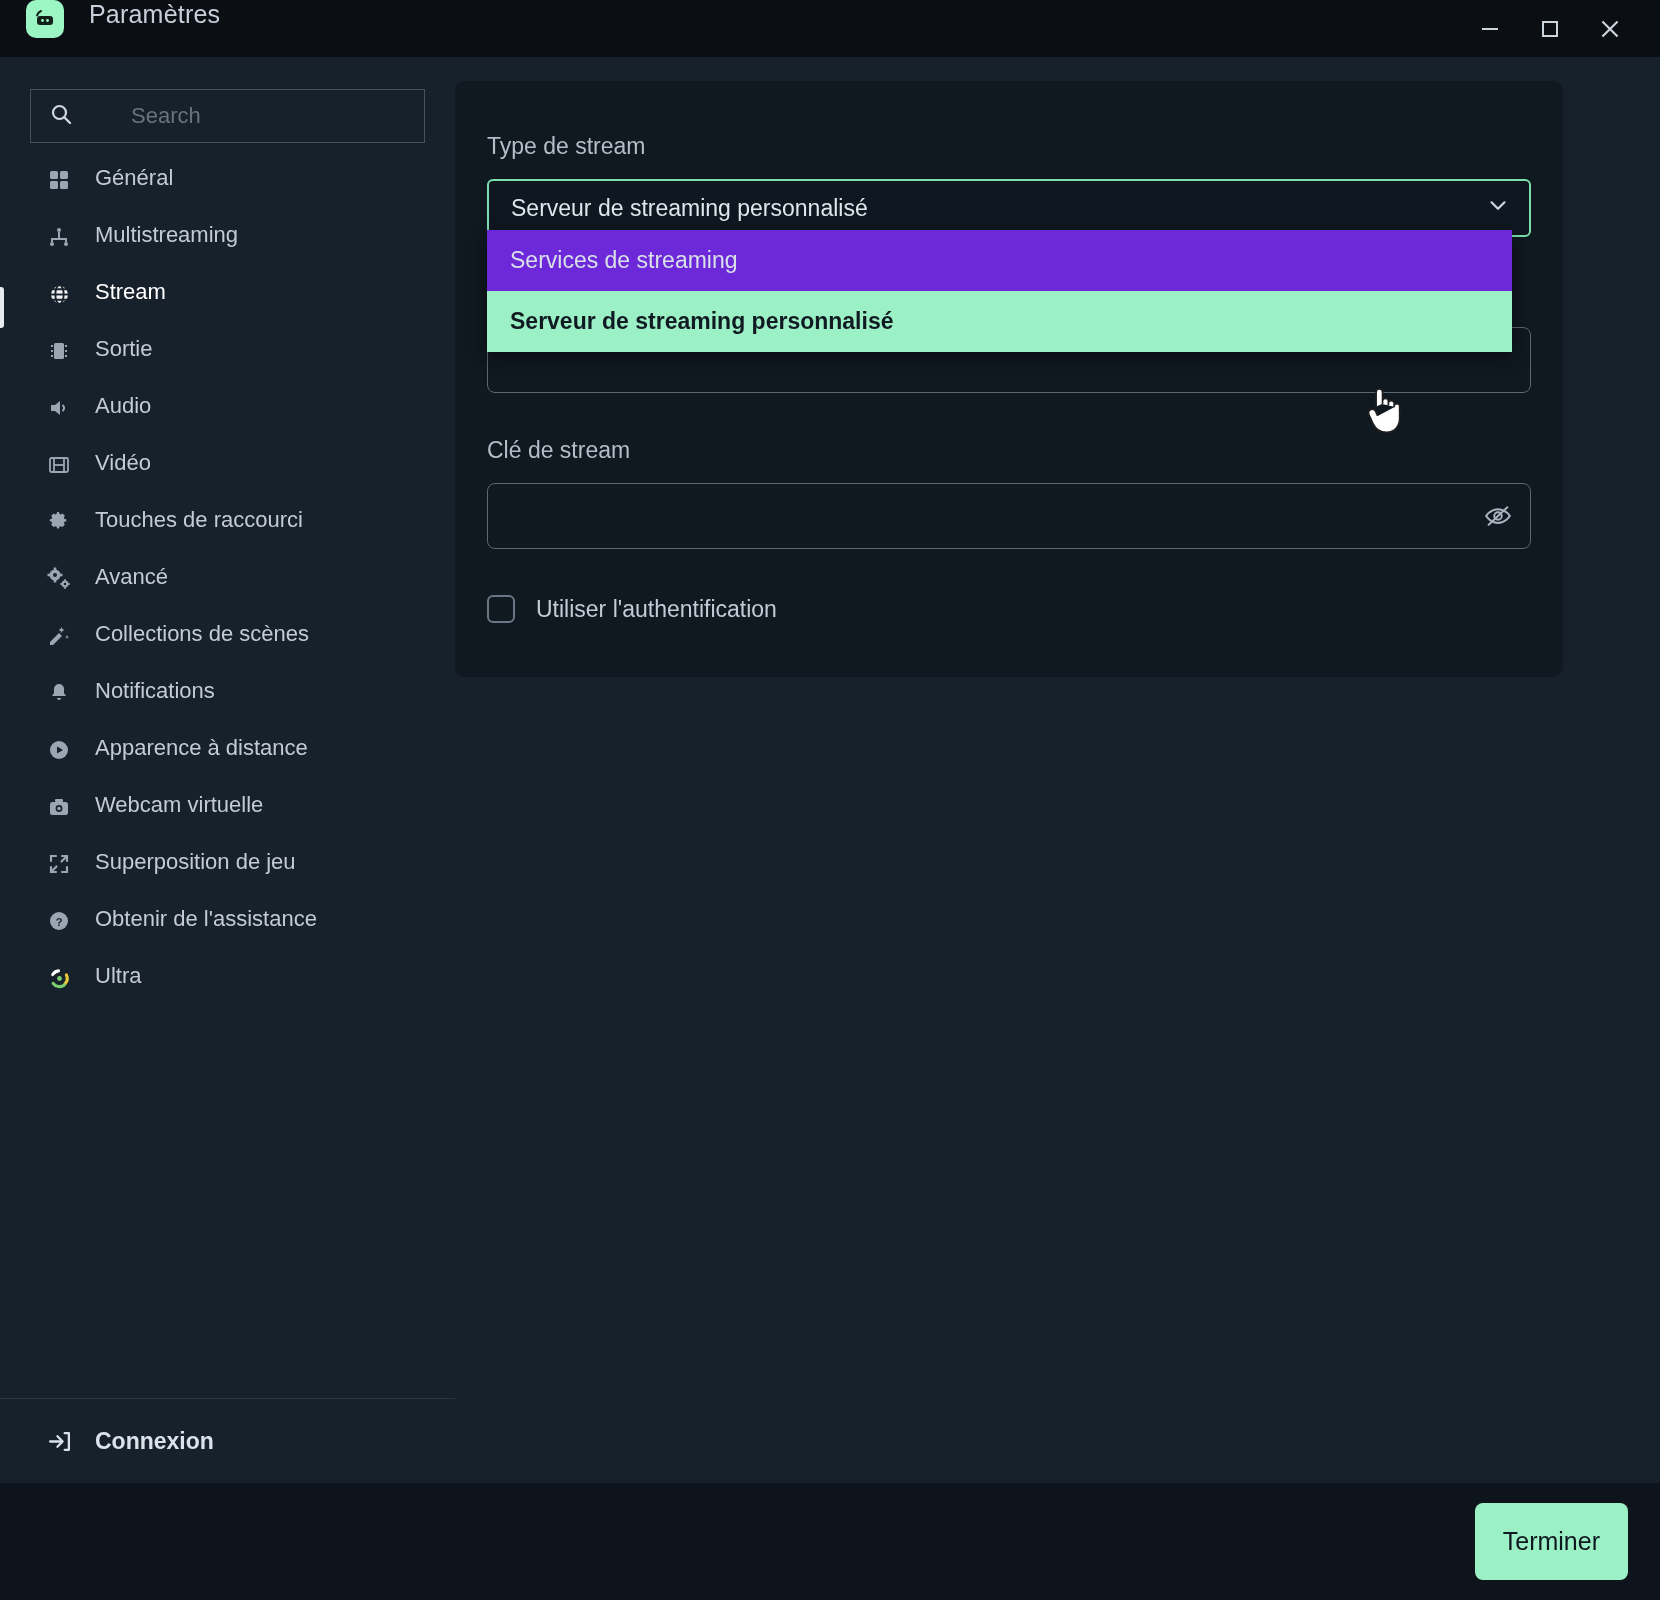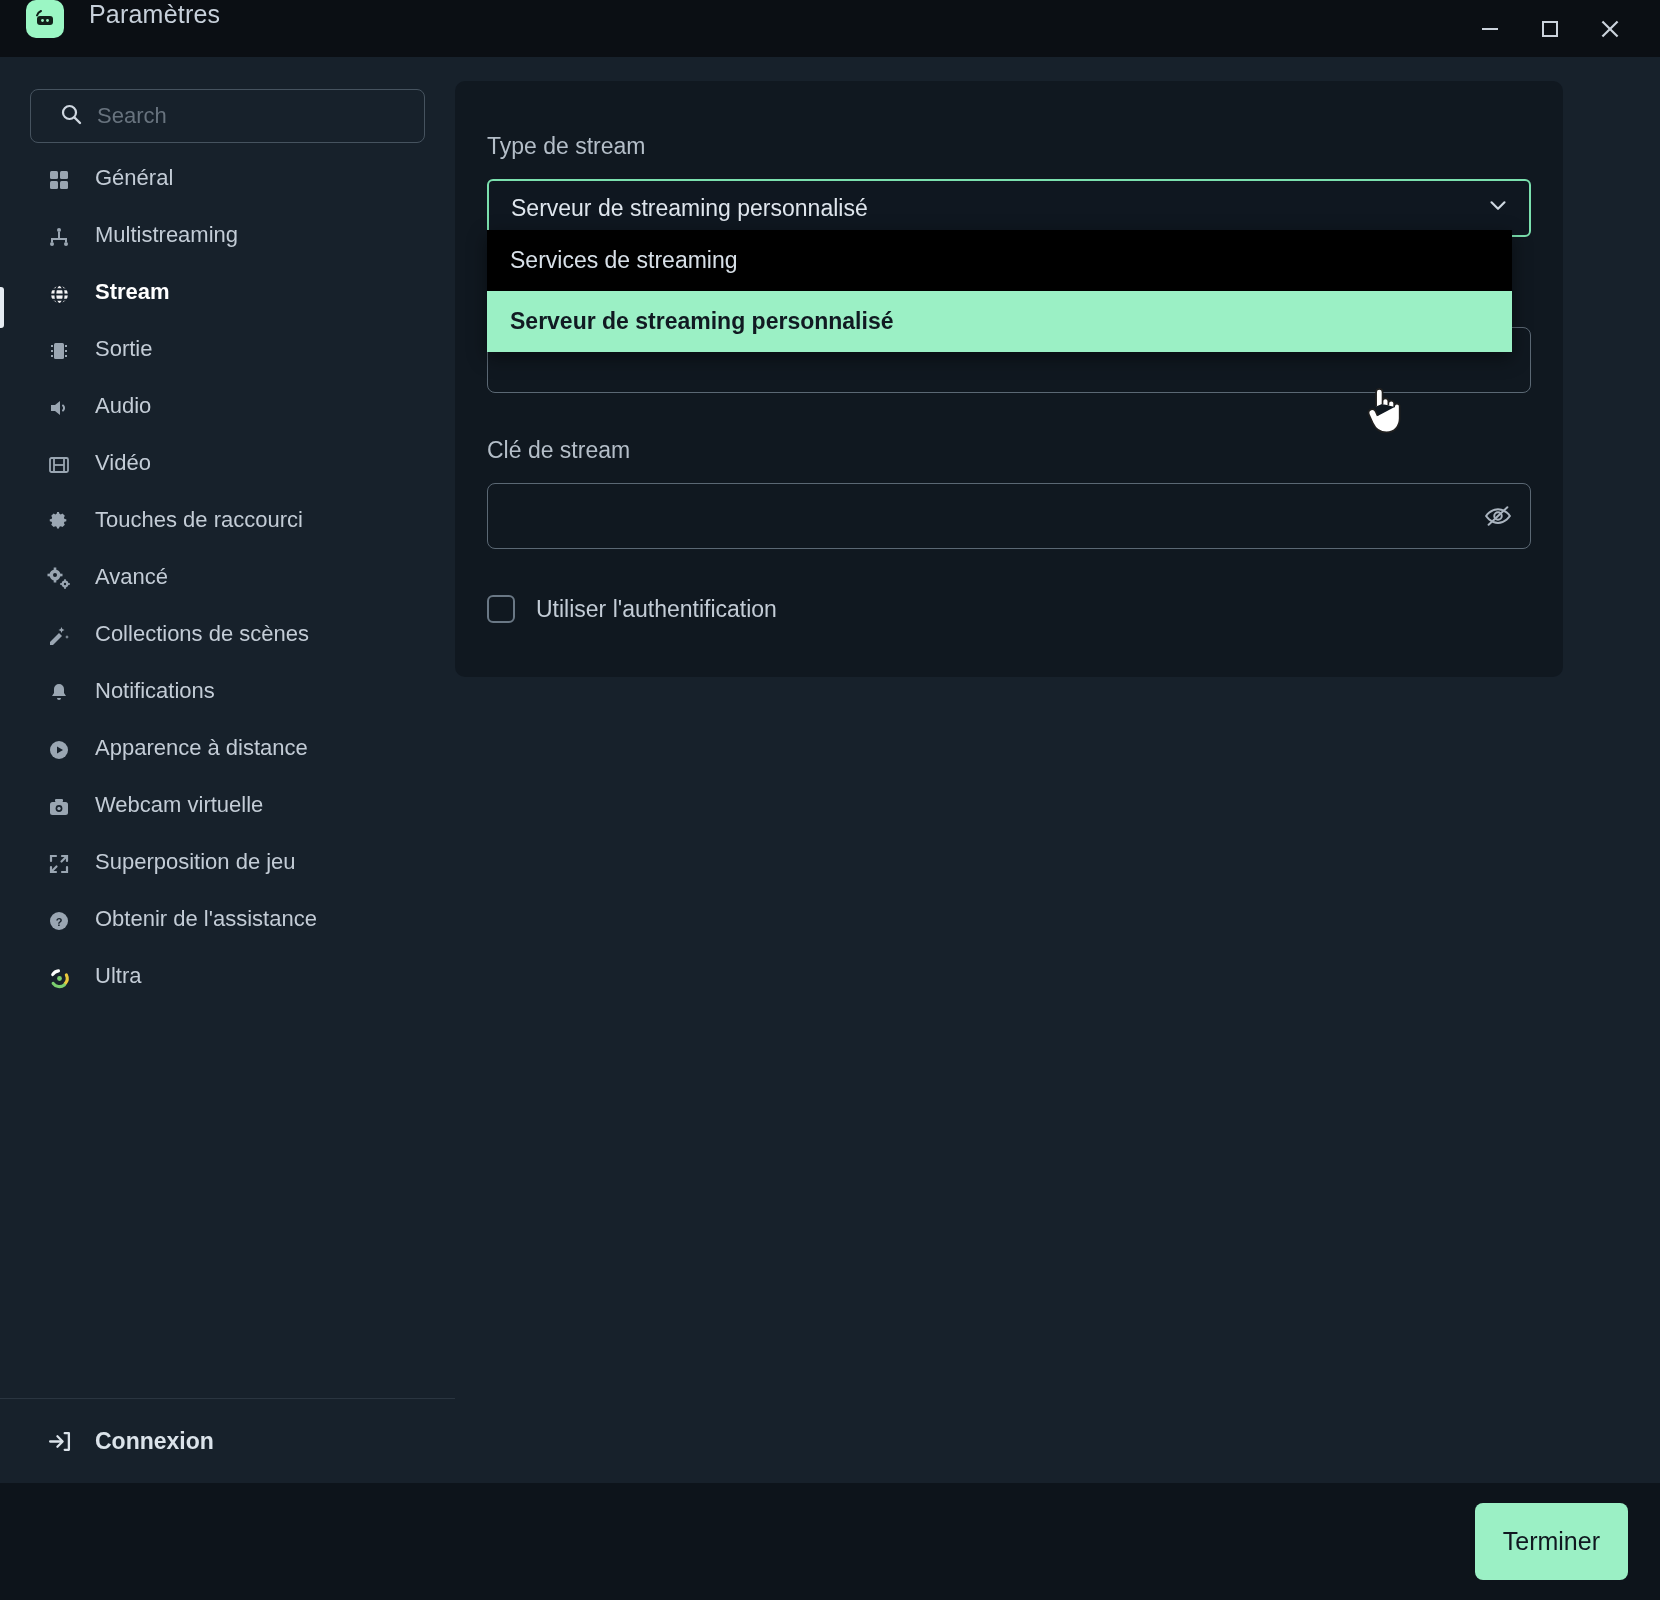--- a/index.html
+++ b/index.html
@@ -61,24 +61,25 @@
     flex: 0 0 455px;
     background: #17212b;
     display: flex;
     flex-direction: column;
     position: relative;
   }
   .search-wrap {
     margin: 32px 30px 0 30px;
     height: 54px;
     border: 1px solid #46535f;
-    border-radius: 8px;
+    border-radius: 0;
     display: flex;
     align-items: center;
-    padding: 0 28px;
+    padding: 0 18px;
+    gap: 44px;
   }
   .search-wrap svg { flex: 0 0 auto; }
   .search-input {
     border: 0; outline: 0; background: transparent;
     color: #c7d0da;
     font-size: 22px;
     font-family: "Liberation Sans", sans-serif;
     margin-left: 14px;
     width: 100%;
   }
@@ -93,21 +94,21 @@
     font-size: 22px;
     position: relative;
   }
   .nav-item .nav-ico {
     width: 30px; height: 30px;
     flex: 0 0 30px;
     display: flex; align-items: center; justify-content: center;
     color: #9aa6b2;
     margin-right: 21px;
   }
-  .nav-item.active { color: #ffffff; font-weight: bold; }
+  .nav-item.active { color: #ffffff; font-weight: normal; }
   .nav-item.active .nav-ico { color: #ffffff; }
   .nav-item.active::before {
     content: "";
     position: absolute;
     left: 0; top: 8px;
     width: 4px; height: 41px;
     background: #e6ecf2;
     border-radius: 0 3px 3px 0;
   }
 
@@ -202,21 +203,21 @@
     color: #c3ccd6;
     font-size: 23px;
   }
 
   
   .dropdown {
     position: absolute;
     left: 32px;
     top: 173px;
     width: 1025px;
-    background: #000000;
+    background: #6d28d9;
     z-index: 40;
     box-shadow: 0 6px 18px rgba(0,0,0,.45);
   }
   .dd-item {
     height: 61px;
     display: flex; align-items: center;
     padding-left: 23px;
     font-size: 23px;
     color: #d8e0e8;
   }

